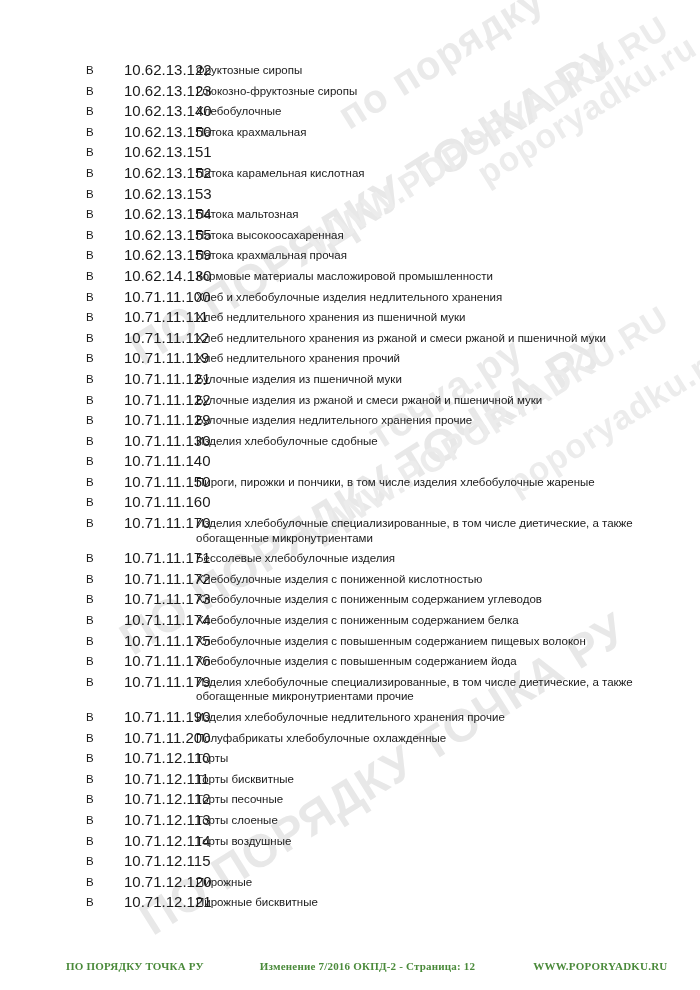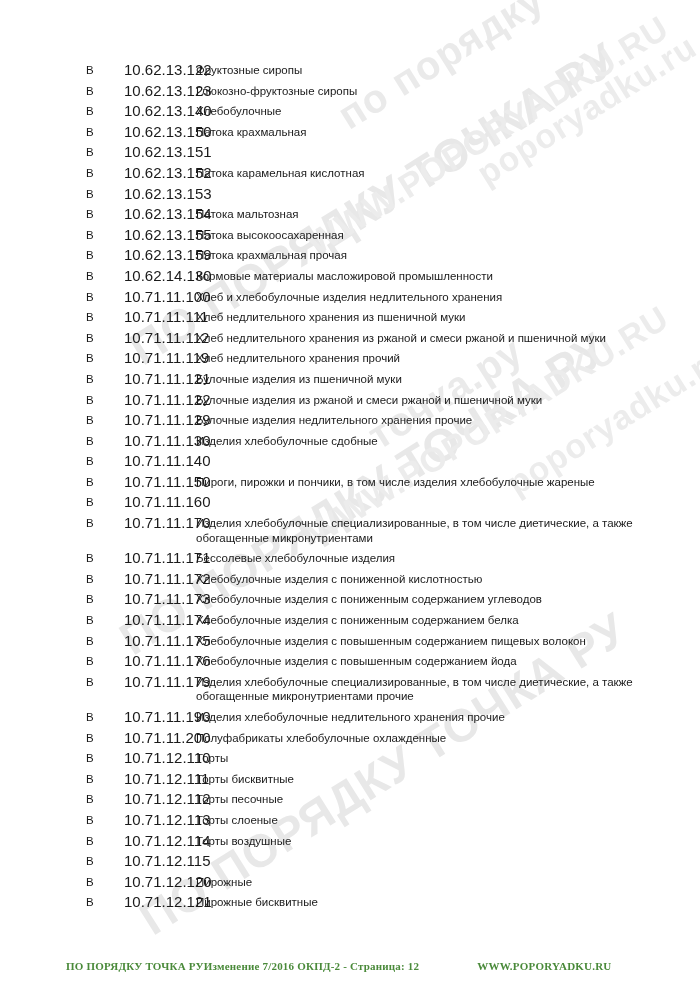--- a/index.html
+++ b/index.html
@@ -101,21 +101,21 @@
     width: 700px;
     display: flex;
     align-items: baseline;
     font-family: "Liberation Serif", serif;
     font-weight: 700;
     font-size: 11px;
     color: #4a8a3a;
     letter-spacing: 0.2px;
   }
   .footer-left   { margin-left: 66px; white-space: nowrap; }
-  .footer-center { white-space: nowrap; }
+  .footer-center { margin-left: 56px; white-space: nowrap; }
   .footer-right  { margin-left: 58px; white-space: nowrap; }
 </style>
 </head>
 <body>
 
 <div id="watermark-layer">
     <div class="wm wm-a" style="left: 120px; top: 330px;">ПО ПОРЯДКУ ТОЧКА РУ</div>
     <div class="wm wm-b" style="left: 300px; top: 230px;">WWW.POPORYADKU.RU</div>
     <div class="wm wm-c" style="left: 330px; top: 100px;">по порядку точка.ру</div>
     <div class="wm wm-b" style="left: 470px; top: 160px;">poporyadku.ru</div>

